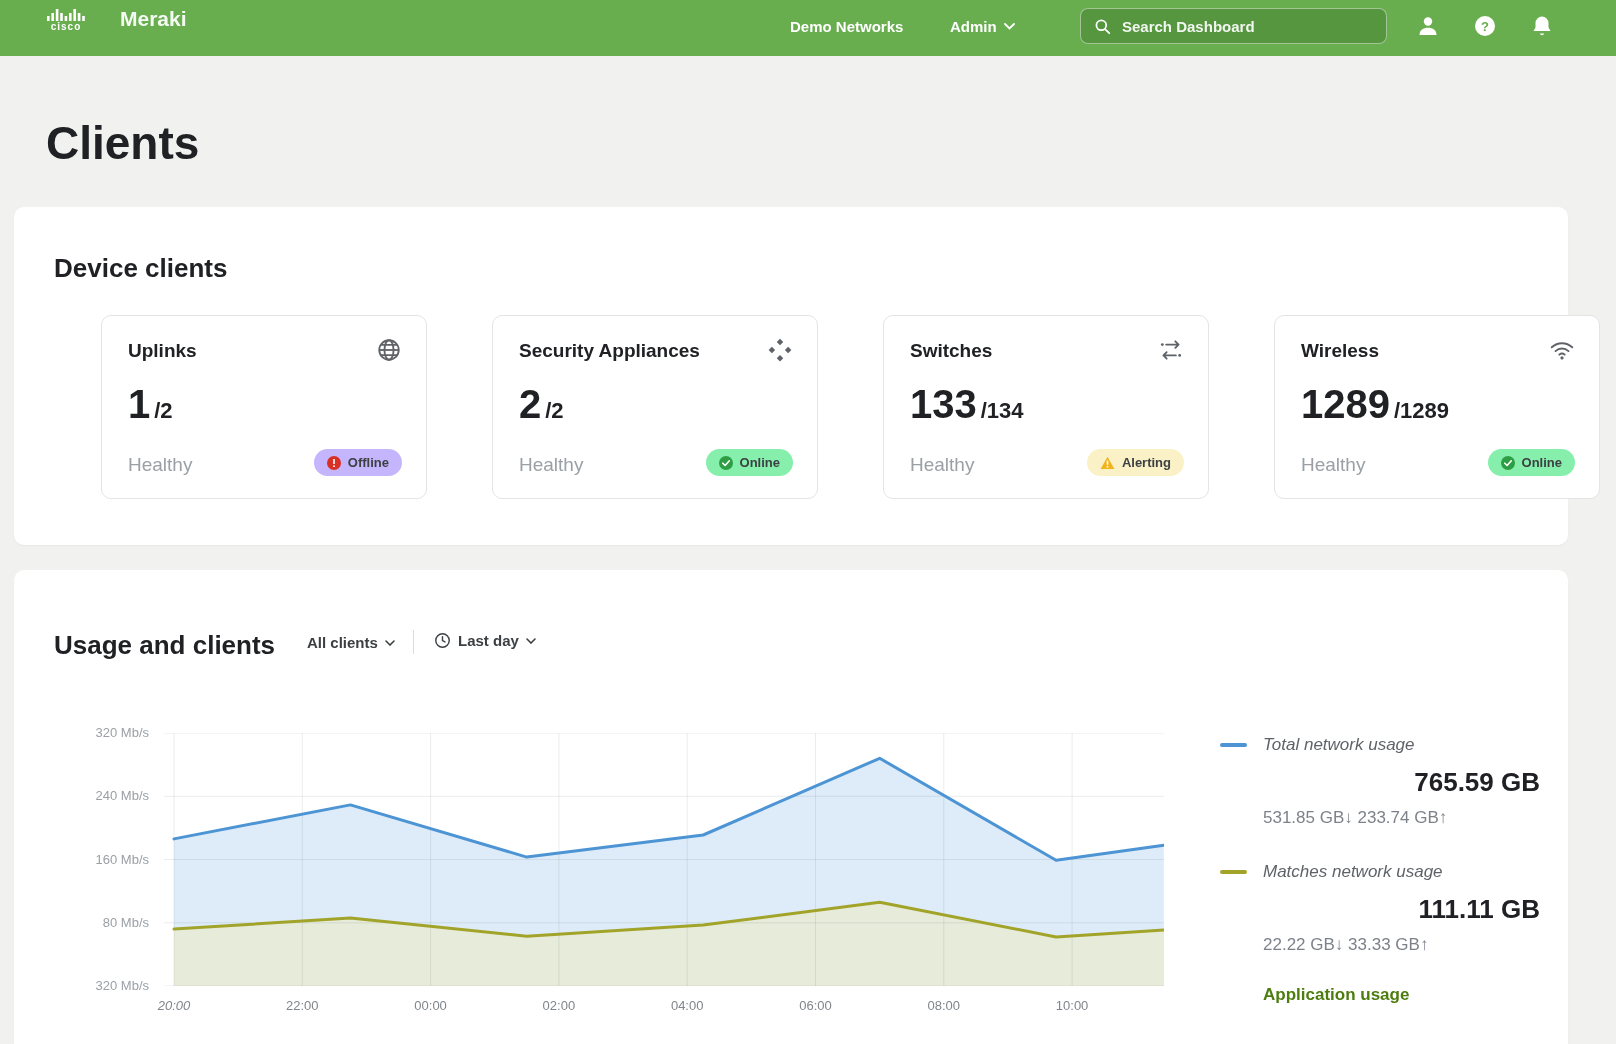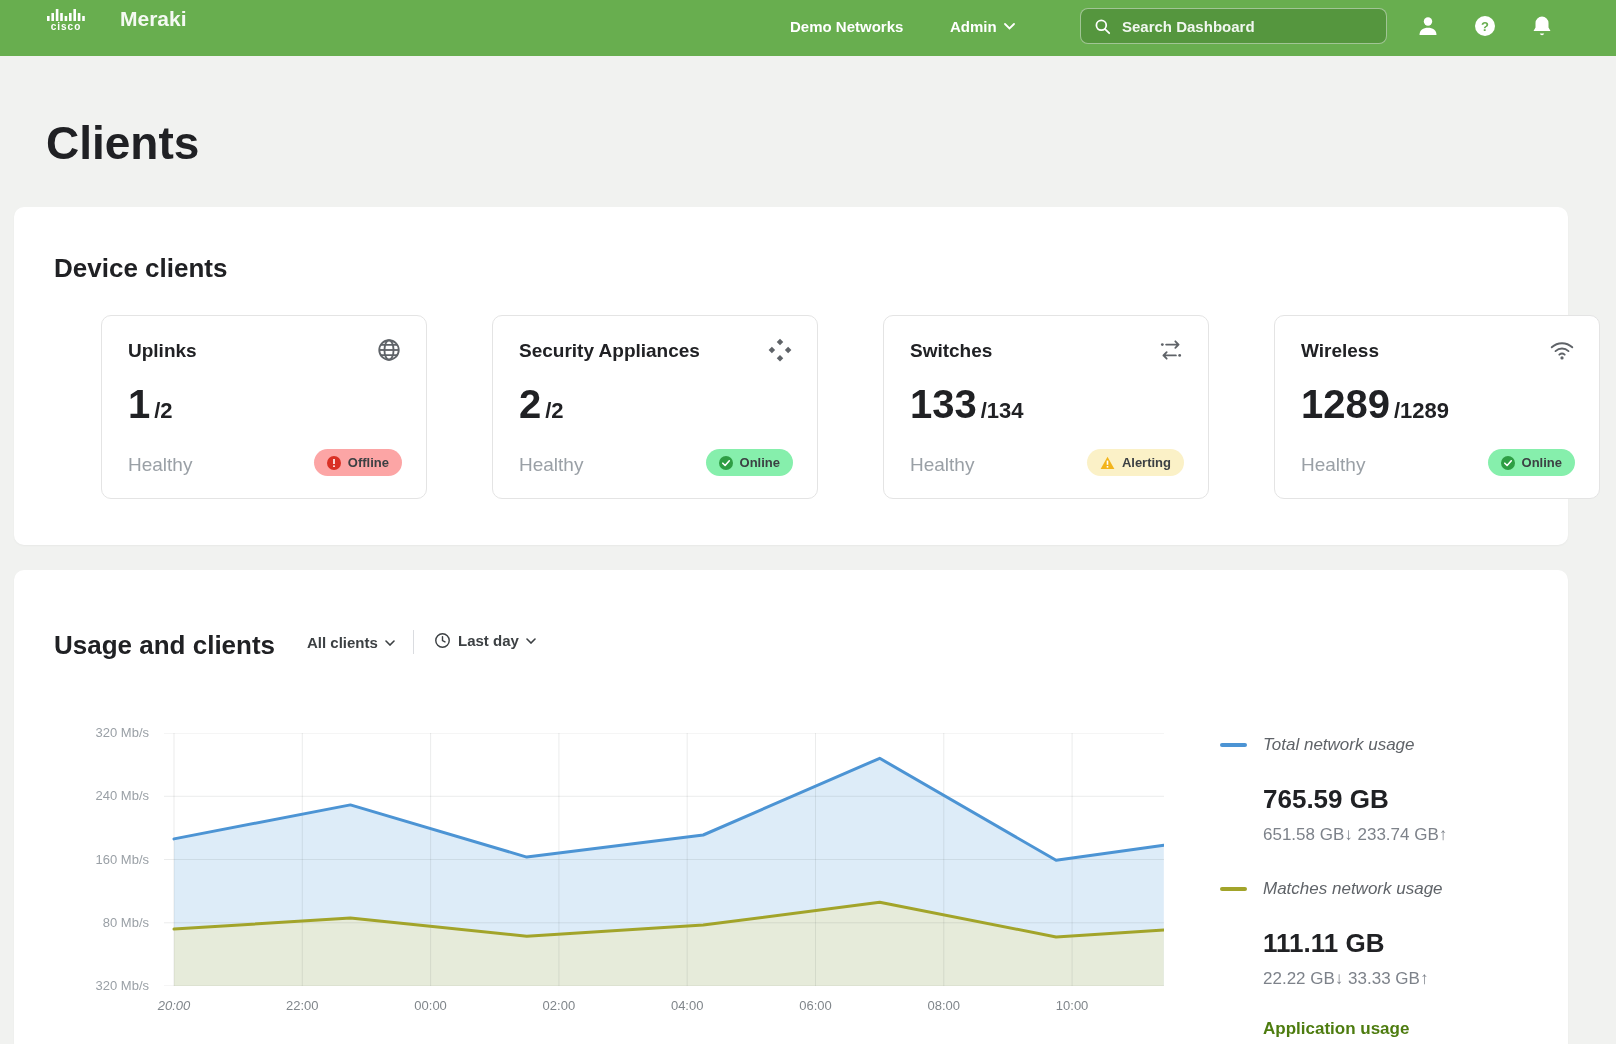--- a/index.html
+++ b/index.html
@@ -31,40 +31,40 @@
   
   .device-row { position:absolute; left:39px; top:108px; display:flex; gap:17px; }
   .device-card { position:relative; width:326px; height:184px; background:#fff; border:1px solid #e4e4e4; border-radius:10px; cursor:pointer;margin-left:48px; }
   .dc-title { position:absolute; left:26px; top:24px; font-size:19px; font-weight:700; color:#202124; }
   .dc-icon { position:absolute; right:24px; top:21px; width:26px; height:26px; }
   .dc-number { position:absolute; left:26px; top:66px; color:#202124; }
   .dc-count { font-size:40px; font-weight:700; }
   .dc-total { font-size:22px; font-weight:700; margin-left:4px; }
   .dc-state { position:absolute; left:26px; bottom:22px; font-size:19px; color:#9aa0a6; }
   .pill { position:absolute; right:24px; bottom:22px; height:27px; border-radius:14px; display:flex; align-items:center; gap:7px; padding:0 13px; font-size:13px; font-weight:700; color:#3c4043; }
-  .pill-offline { background:#fca5a5; }
+  .pill-offline { background:#c4b5fd; }
   .pill-online { background:#86efac; }
   .pill-alerting { background:#fbf1c7; }
 
   
   .filter { position:absolute; display:flex; align-items:center; gap:7px; font-size:15px; font-weight:700; color:#3c4043; cursor:pointer; }
   .filter-clients { left:293px; top:64px; }
   .filter-time { left:420px; top:62px; }
   .filter-divider { position:absolute; left:399px; top:60px; width:1px; height:24px; background:#dadce0; }
 
   .plot { position:absolute; left:150px; top:163px; width:1000px; height:253px; }
   .plot svg { width:100%; height:100%; display:block; }
   .ytick { position:absolute; left:30px; width:105px; text-align:right; font-size:13px; color:#9aa0a6; }
   .xtick { position:absolute; transform:translateX(-50%); font-size:13px; color:#80868b; }
 
   .legend { position:absolute; left:1206px; top:165px; width:320px; }
   .legend-row { display:flex; align-items:flex-start; gap:16px;font-style:italic; }
   .legend-dash { width:27px; height:4px; border-radius:2px; margin-top:8px; flex:none; }
   .legend-label { font-size:17px; color:#5f6368; }
-  .legend-value { margin-left:43px; margin-top:29px; font-size:26px; font-weight:700; color:#202124; }
+  .legend-value { margin-left:43px; margin-top:12px; font-size:26px; font-weight:700; color:#202124;text-align:right; }
   .legend-sub { margin-left:43px; margin-top:10px; font-size:17px; color:#7d828a; }
   .legend-item + .legend-item { margin-top:34px; }
   .app-usage-link { margin-left:43px; margin-top:30px; font-size:17px; font-weight:700; color:#4d7c0f; cursor:pointer; }
 </style>
 </head>
 <body>
 
 <div class="canvas">
 
   <div class="header">
@@ -284,21 +284,21 @@
         <span class="xtick" style="left: 1058.1px; top: 428px;">10:00</span>
       </div>
 
     <div class="legend">
       <div class="legend-item">
         <div class="legend-row">
           <div class="legend-dash" style="background: rgb(76, 148, 212);"></div>
           <div class="legend-label">Total network usage</div>
         </div>
         <div class="legend-value">765.59 GB</div>
-        <div class="legend-sub">651.58 GB↓  233.74 GB↑</div>
+        <div class="legend-sub">531.85 GB↓  233.74 GB↑</div>
       </div>
       <div class="legend-item">
         <div class="legend-row">
           <div class="legend-dash" style="background: rgb(162, 164, 42);"></div>
           <div class="legend-label">Matches network usage</div>
         </div>
         <div class="legend-value">111.11 GB</div>
         <div class="legend-sub">22.22 GB↓  33.33 GB↑</div>
       </div>
       <div class="app-usage-link">Application usage</div>

